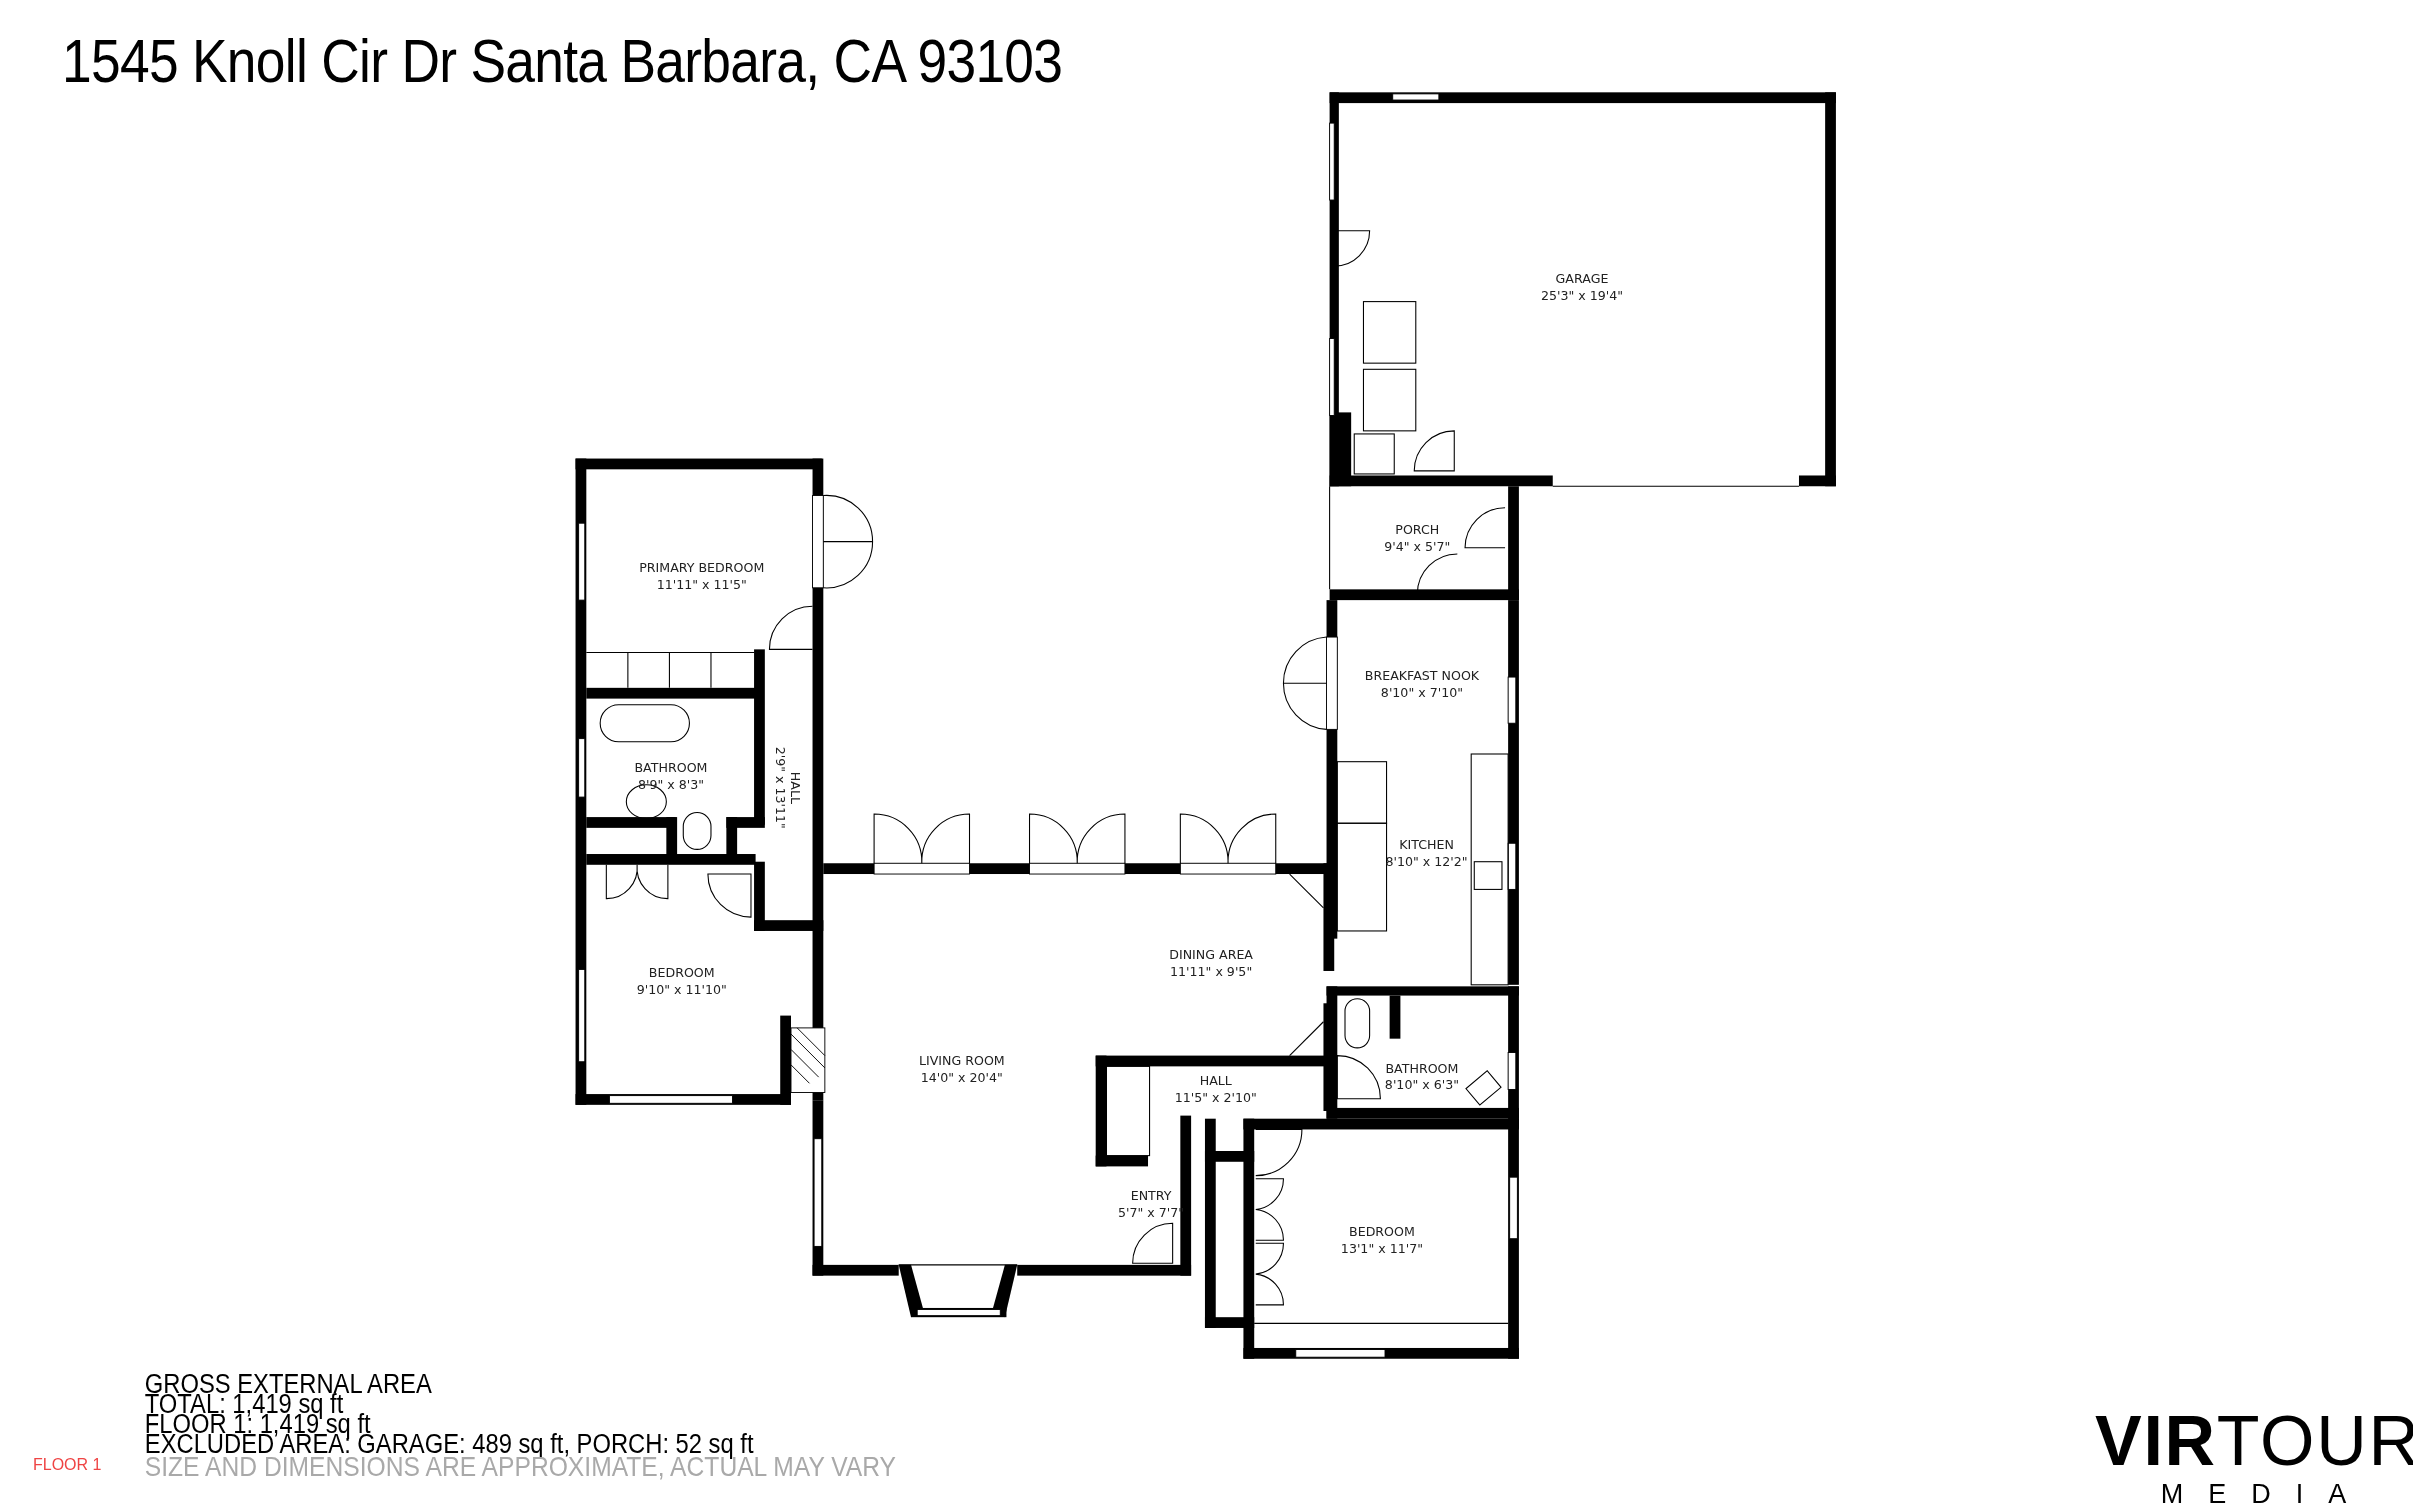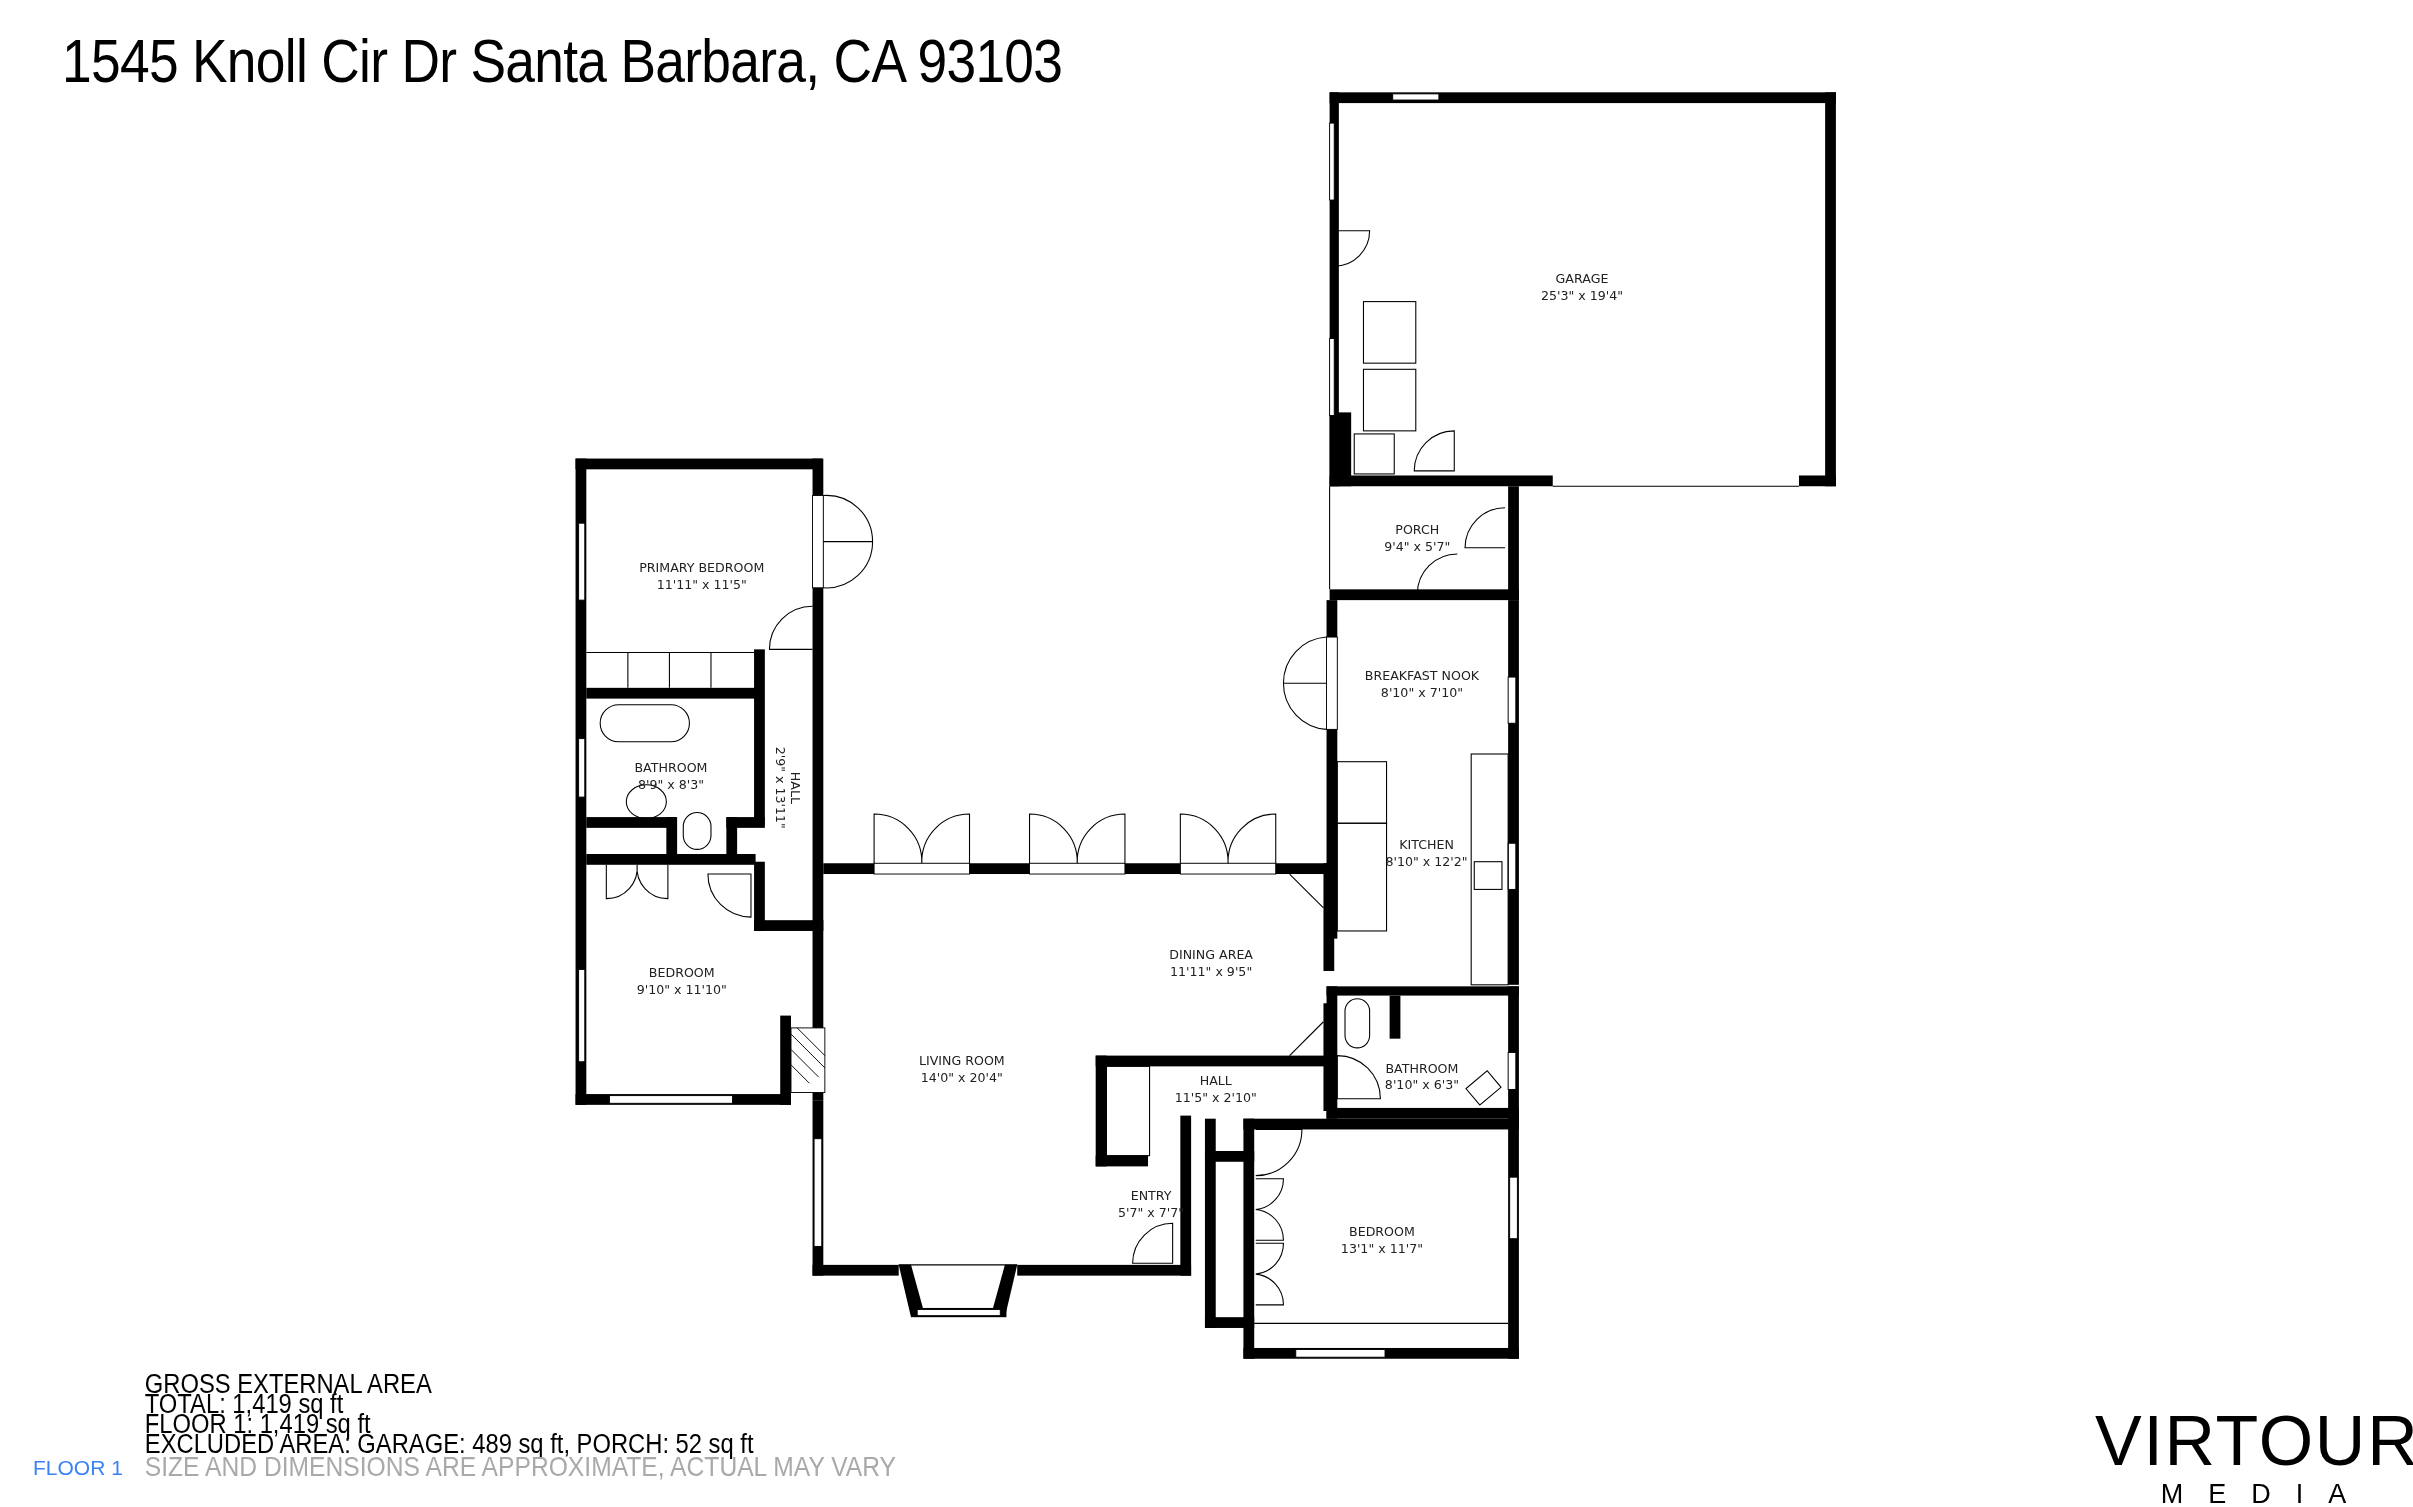--- a/index.html
+++ b/index.html
@@ -6,24 +6,24 @@
   body { width:2413px; height:1508px; position:relative; overflow:hidden; font-family:"DejaVu Sans", sans-serif; }
   #title { position:absolute; left:62px; top:25px; font-family:"Liberation Sans", sans-serif; font-size:62px; color:#000; letter-spacing:-0.8px; transform:scaleX(0.86); transform-origin:left top; white-space:nowrap; }
   svg#plan { position:absolute; left:0; top:0; width:2413px; height:1508px; }
   .wall { fill:#000; }
   .ln { stroke:#000; stroke-width:0.7; fill:none; }
   .win { fill:#fff; stroke:#000; stroke-width:0.6; }
   .lbl { font-family:"DejaVu Sans", sans-serif; font-size:8.2px; fill:#222; text-anchor:middle; }
   #footer { position:absolute; left:0; width:100%; top:1374px; font-family:"Liberation Sans", sans-serif; color:#000; }
   #footer .line { font-size:27px; line-height:20px; transform:scaleX(0.88); white-space:nowrap; }
   #footer .disc { color:#a9a9a9; font-size:28px; line-height:25px; }
-  #floor { position:absolute; left:33px; top:1456px; font-family:"Liberation Sans", sans-serif; font-size:21px; color:#3b82f6; }
+  #floor { position:absolute; left:33px; top:1456px; font-family:"Liberation Sans", sans-serif; font-size:16px; color:#ef4444; }
   #logo { position:absolute; left:2095px; top:1406px; width:317px; text-align:center; font-family:"Liberation Sans", sans-serif; }
   #logo .main { font-size:70px; line-height:70px; letter-spacing:1.7px; white-space:nowrap; }
-  #logo .main b { font-weight:400; }
+  #logo .main b { font-weight:700; }
   #logo .main span { font-weight:400; }
   #logo .sub { font-size:27px; letter-spacing:25px; margin-top:3.3px; margin-left:25px; }
 </style>
 </head>
 <body>
 
 <div id="title">1545 Knoll Cir Dr Santa Barbara, CA 93103</div>
 
 <svg id="plan" viewBox="0 0 1568 980" preserveAspectRatio="none">
 

